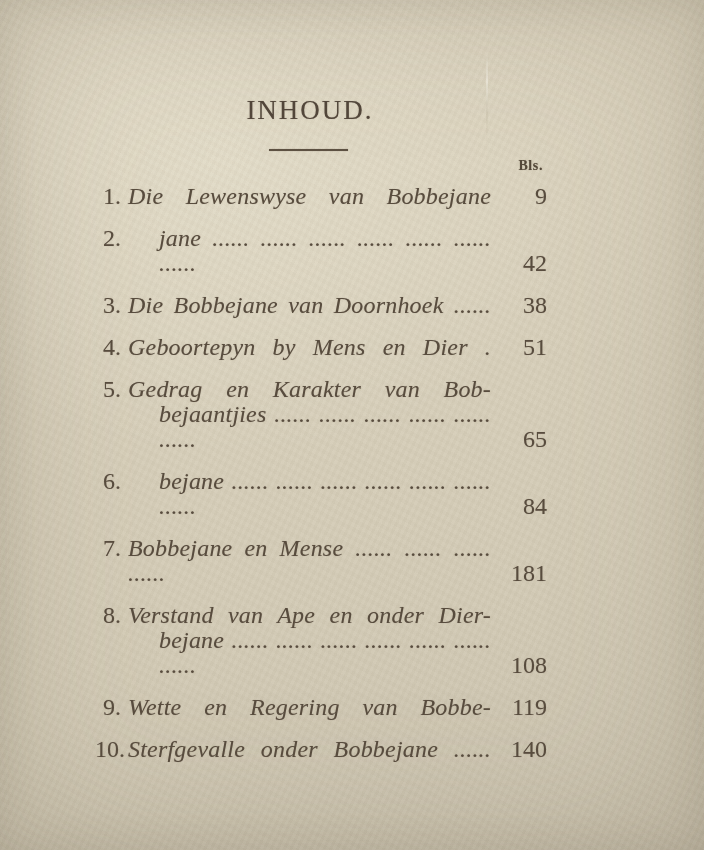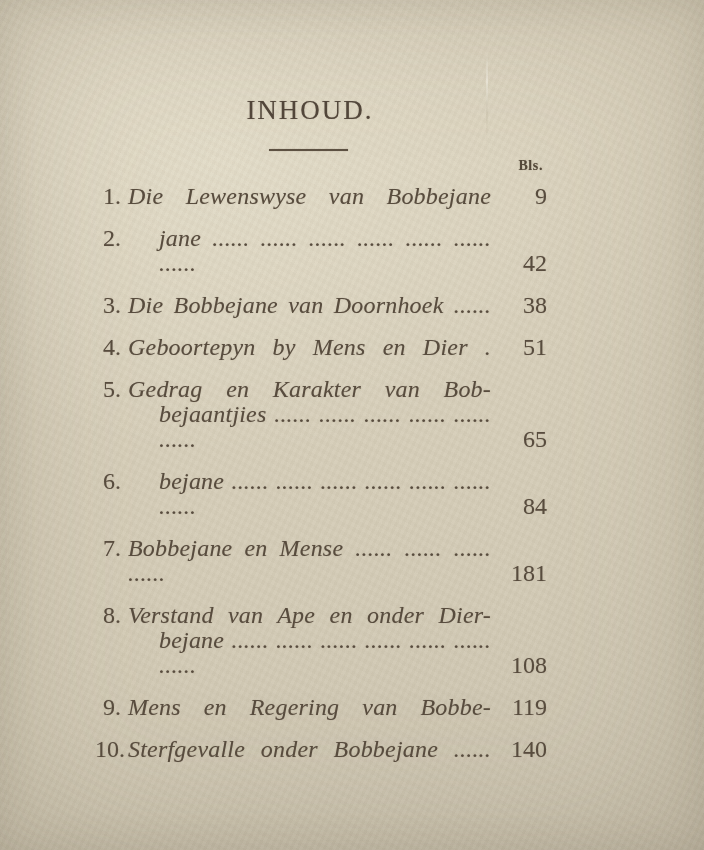--- a/index.html
+++ b/index.html
@@ -186,21 +186,21 @@
     <div class="body">
       <div class="l1">Verstand van Ape en onder Dier-</div>
       <div class="l2">bejane ...... ...... ...... ...... ...... ...... ......</div>
     </div>
     <span class="page">108</span>
   </div>
 
   <div class="entry">
     <span class="num">9.</span>
     <div class="body">
-      <div class="l1">Mens en Regering van Bobbe-</div>
+      <div class="l1">Wette en Regering van Bobbe-</div>
     </div>
     <span class="page">119</span>
   </div>
 
   <div class="entry">
     <span class="num">10.</span>
     <div class="body">
       <div class="l1">Sterfgevalle onder Bobbejane ......</div>
 
     </div>

